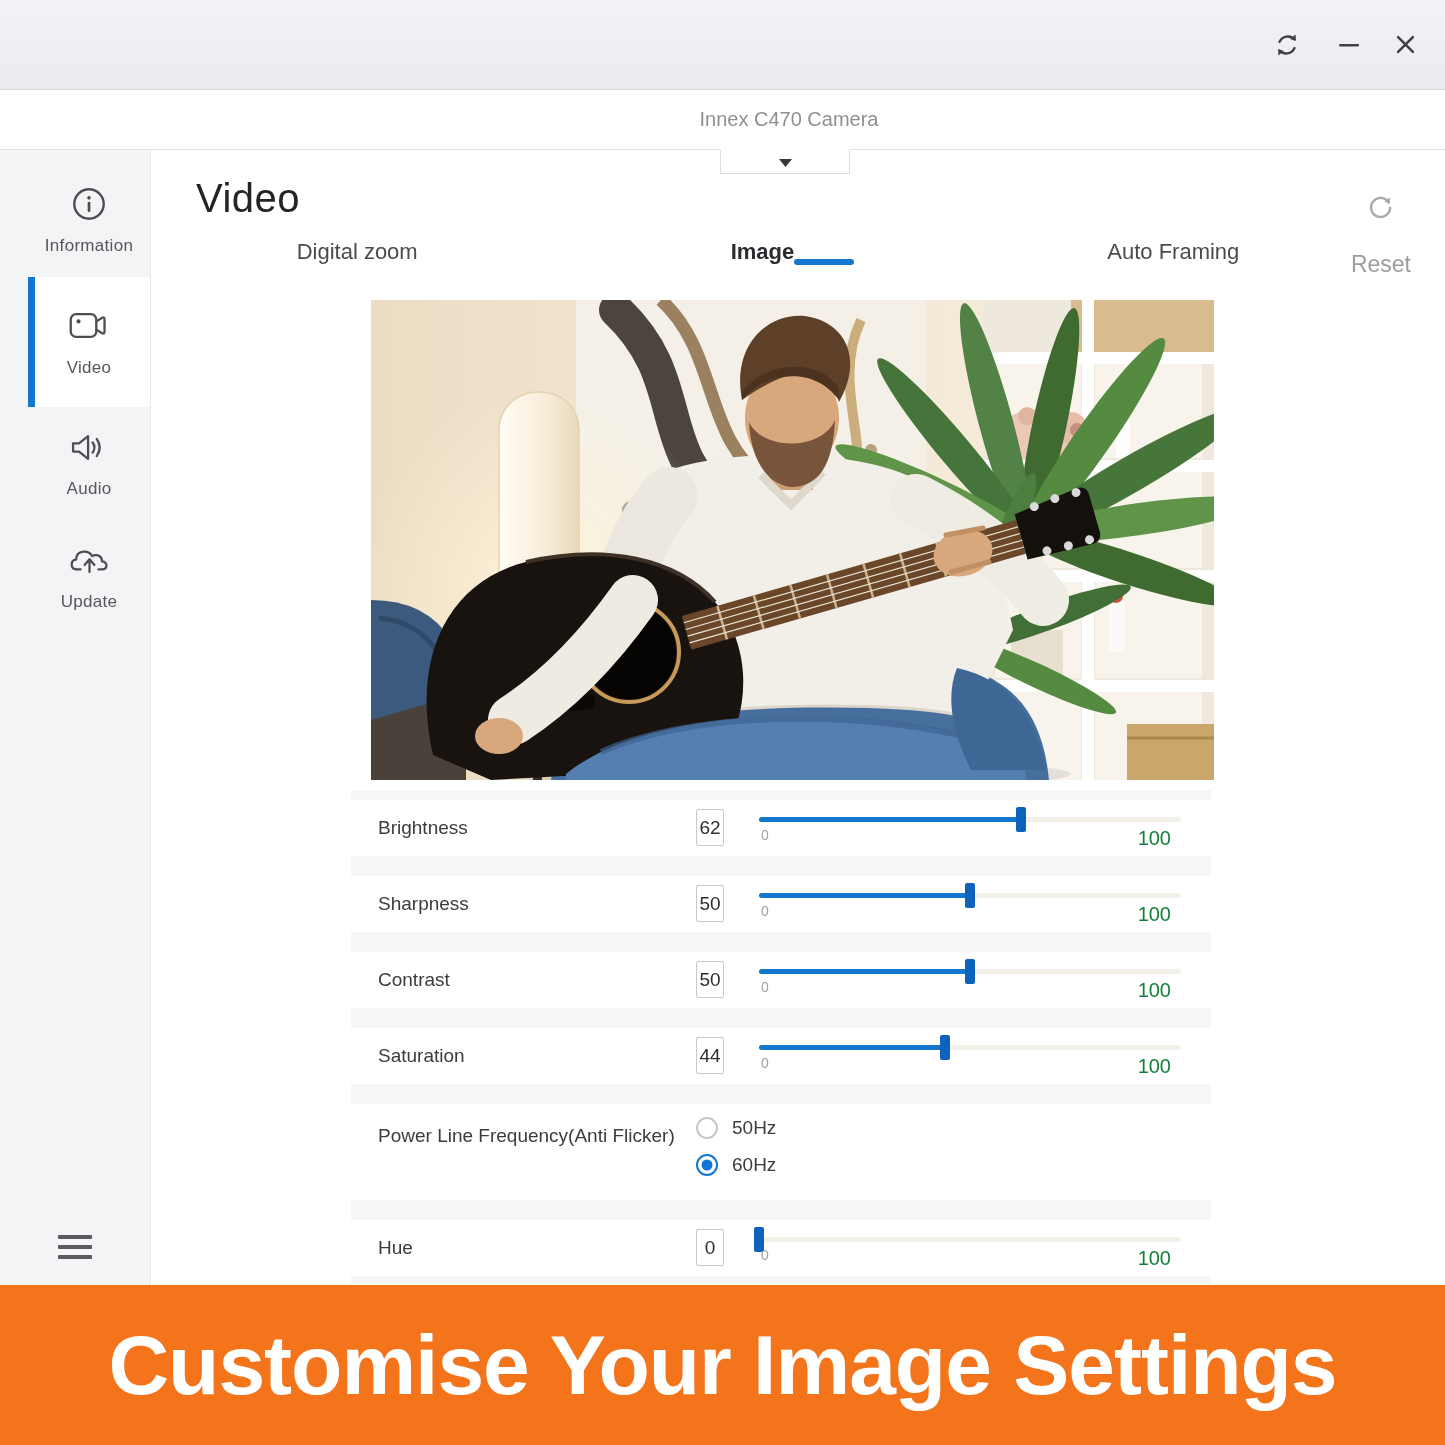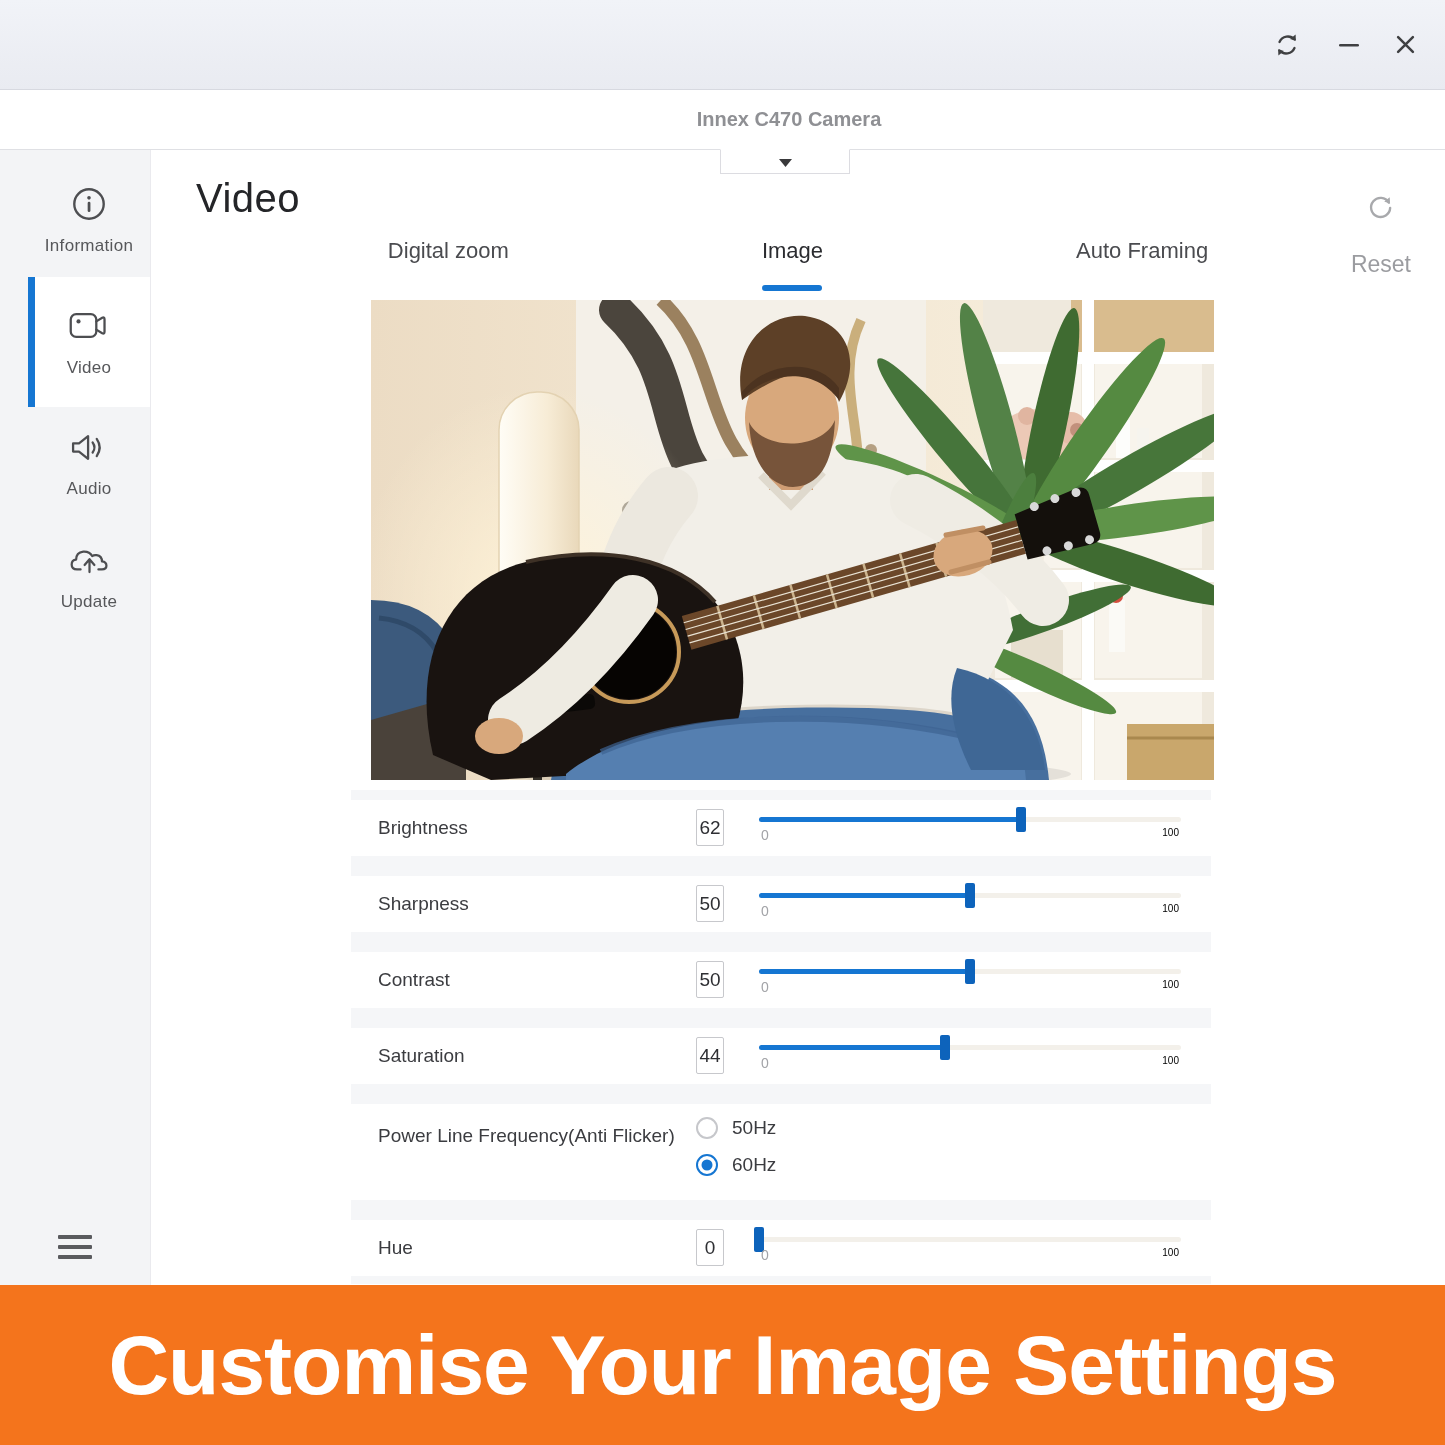--- a/index.html
+++ b/index.html
@@ -14,21 +14,21 @@
                display:flex; align-items:center; justify-content:center;
                font-size:34px; color:#717276; }
   .win-controls { position:absolute; right:30px; top:0; height:100%;
                   display:flex; align-items:center; gap:36px; }
   .win-btn { display:flex; align-items:center; justify-content:center; cursor:default; }
 
   
   .devicebar { height:60px; background:#fff; border-bottom:1px solid #dfe0e4; position:relative; }
   .device-name { position:absolute; left:156px; right:23px; top:0; height:100%;
                  display:flex; align-items:center; justify-content:center;
-                 font-size:20px; font-weight:700; color:#8f9094; }
+                 font-size:20px; font-weight:400; color:#8f9094; }
   .device-tab { position:absolute; left:720px; top:59px; width:130px; height:25px;
                 background:#fff; border:1px solid #dcdce1; border-top:1px solid #fff;
                 display:flex; align-items:center; justify-content:center; z-index:6; }
 
   
   .body { display:flex; height:1135px; }
   .sidebar { width:151px; flex:none; background:#f3f4f6; border-right:1px solid #eaeaee;
              position:relative;padding-left:28px; }
   #sidebar-items { padding-top:14px; }
   .side-item { display:flex; flex-direction:column; align-items:center; justify-content:center;
@@ -43,22 +43,22 @@
   .hamburger i { display:block; width:34px; height:4px; background:#5a5b5e; border-radius:1px; }
 
   .main { flex:1; position:relative; background:#fff; }
   .page-title { position:absolute; left:45px; top:26px; font-size:40px; font-weight:500;
                 color:#242528; letter-spacing:.5px; }
   .reset { position:absolute; right:34px; top:44px; display:flex; align-items:center;
            gap:24px; color:#9b9ca0; font-size:23px;flex-direction:column; }
 
   .tabs { position:absolute; top:88px; left:0; right:0; display:flex;
           justify-content:center; gap:253px; }
-  .tab { font-size:22px; color:#4a4b4f; display:flex; flex-direction:column; align-items:center; }
-  .tab.active { color:#2b2c30; font-weight:400; }
+  .tab { font-size:22px; color:#4a4b4f; display:flex; flex-direction:row; align-items:center; }
+  .tab.active { color:#2b2c30; font-weight:700; }
   .tab .underline { width:60px; height:6px; border-radius:3px; background:transparent; margin-top:21px; }
   .tab.active .underline { background:var(--accent,#1576d2); }
 
   .preview { position:absolute; left:220px; top:150px; width:843px; height:480px;
              overflow:hidden; background:#efe2cd; }
 
   
   .settings { position:absolute; left:200px; top:640px; width:860px;
               background:#f5f6f8; padding:10px 0 8px; }
   .srow { background:#fff; margin-bottom:20px; position:relative; height:56px;text-align:center; }
@@ -72,21 +72,21 @@
                display:flex; align-items:center; justify-content:center;
                font-size:19px; color:#2e2f33; }
   .slider { position:absolute; left:408px; top:0; width:424px; height:56px; }
   .track { position:absolute; left:0; right:2px; top:17px; height:5px;
            background:#f3f0ea; border-radius:3px; }
   .fill  { position:absolute; left:0; top:0; height:5px; background:var(--accent,#1576d2);
            border-radius:3px; }
   .handle{ position:absolute; top:-10px; width:10px; height:25px; background:#0d63bb;
            border-radius:2px; }
   .min { position:absolute; left:2px; top:27px; font-size:14px; color:#a2a3a7; }
-  .max { position:absolute; right:4px; top:27px; font-size:10px; color:#000000; }
+  .max { position:absolute; right:12px; top:27px; font-size:20px; color:#15803d; }
   .radios { position:absolute; left:345px; top:13px; display:flex; flex-direction:column; gap:15px; }
   .radio-opt { display:flex; align-items:center; gap:14px; font-size:19px; color:#3b3c40; }
   .radio-circle { width:22px; height:22px; border-radius:50%; border:2px solid #c6c7cb;
                   background:#fff; position:relative; flex:none; }
   .radio-opt.selected .radio-circle { border-color:var(--accent,#1576d2); }
   .radio-opt.selected .radio-circle::after { content:""; position:absolute; left:50%; top:50%;
       transform:translate(-50%,-50%); width:11px; height:11px; border-radius:50%;
       background:var(--accent,#1576d2); }
 
   

